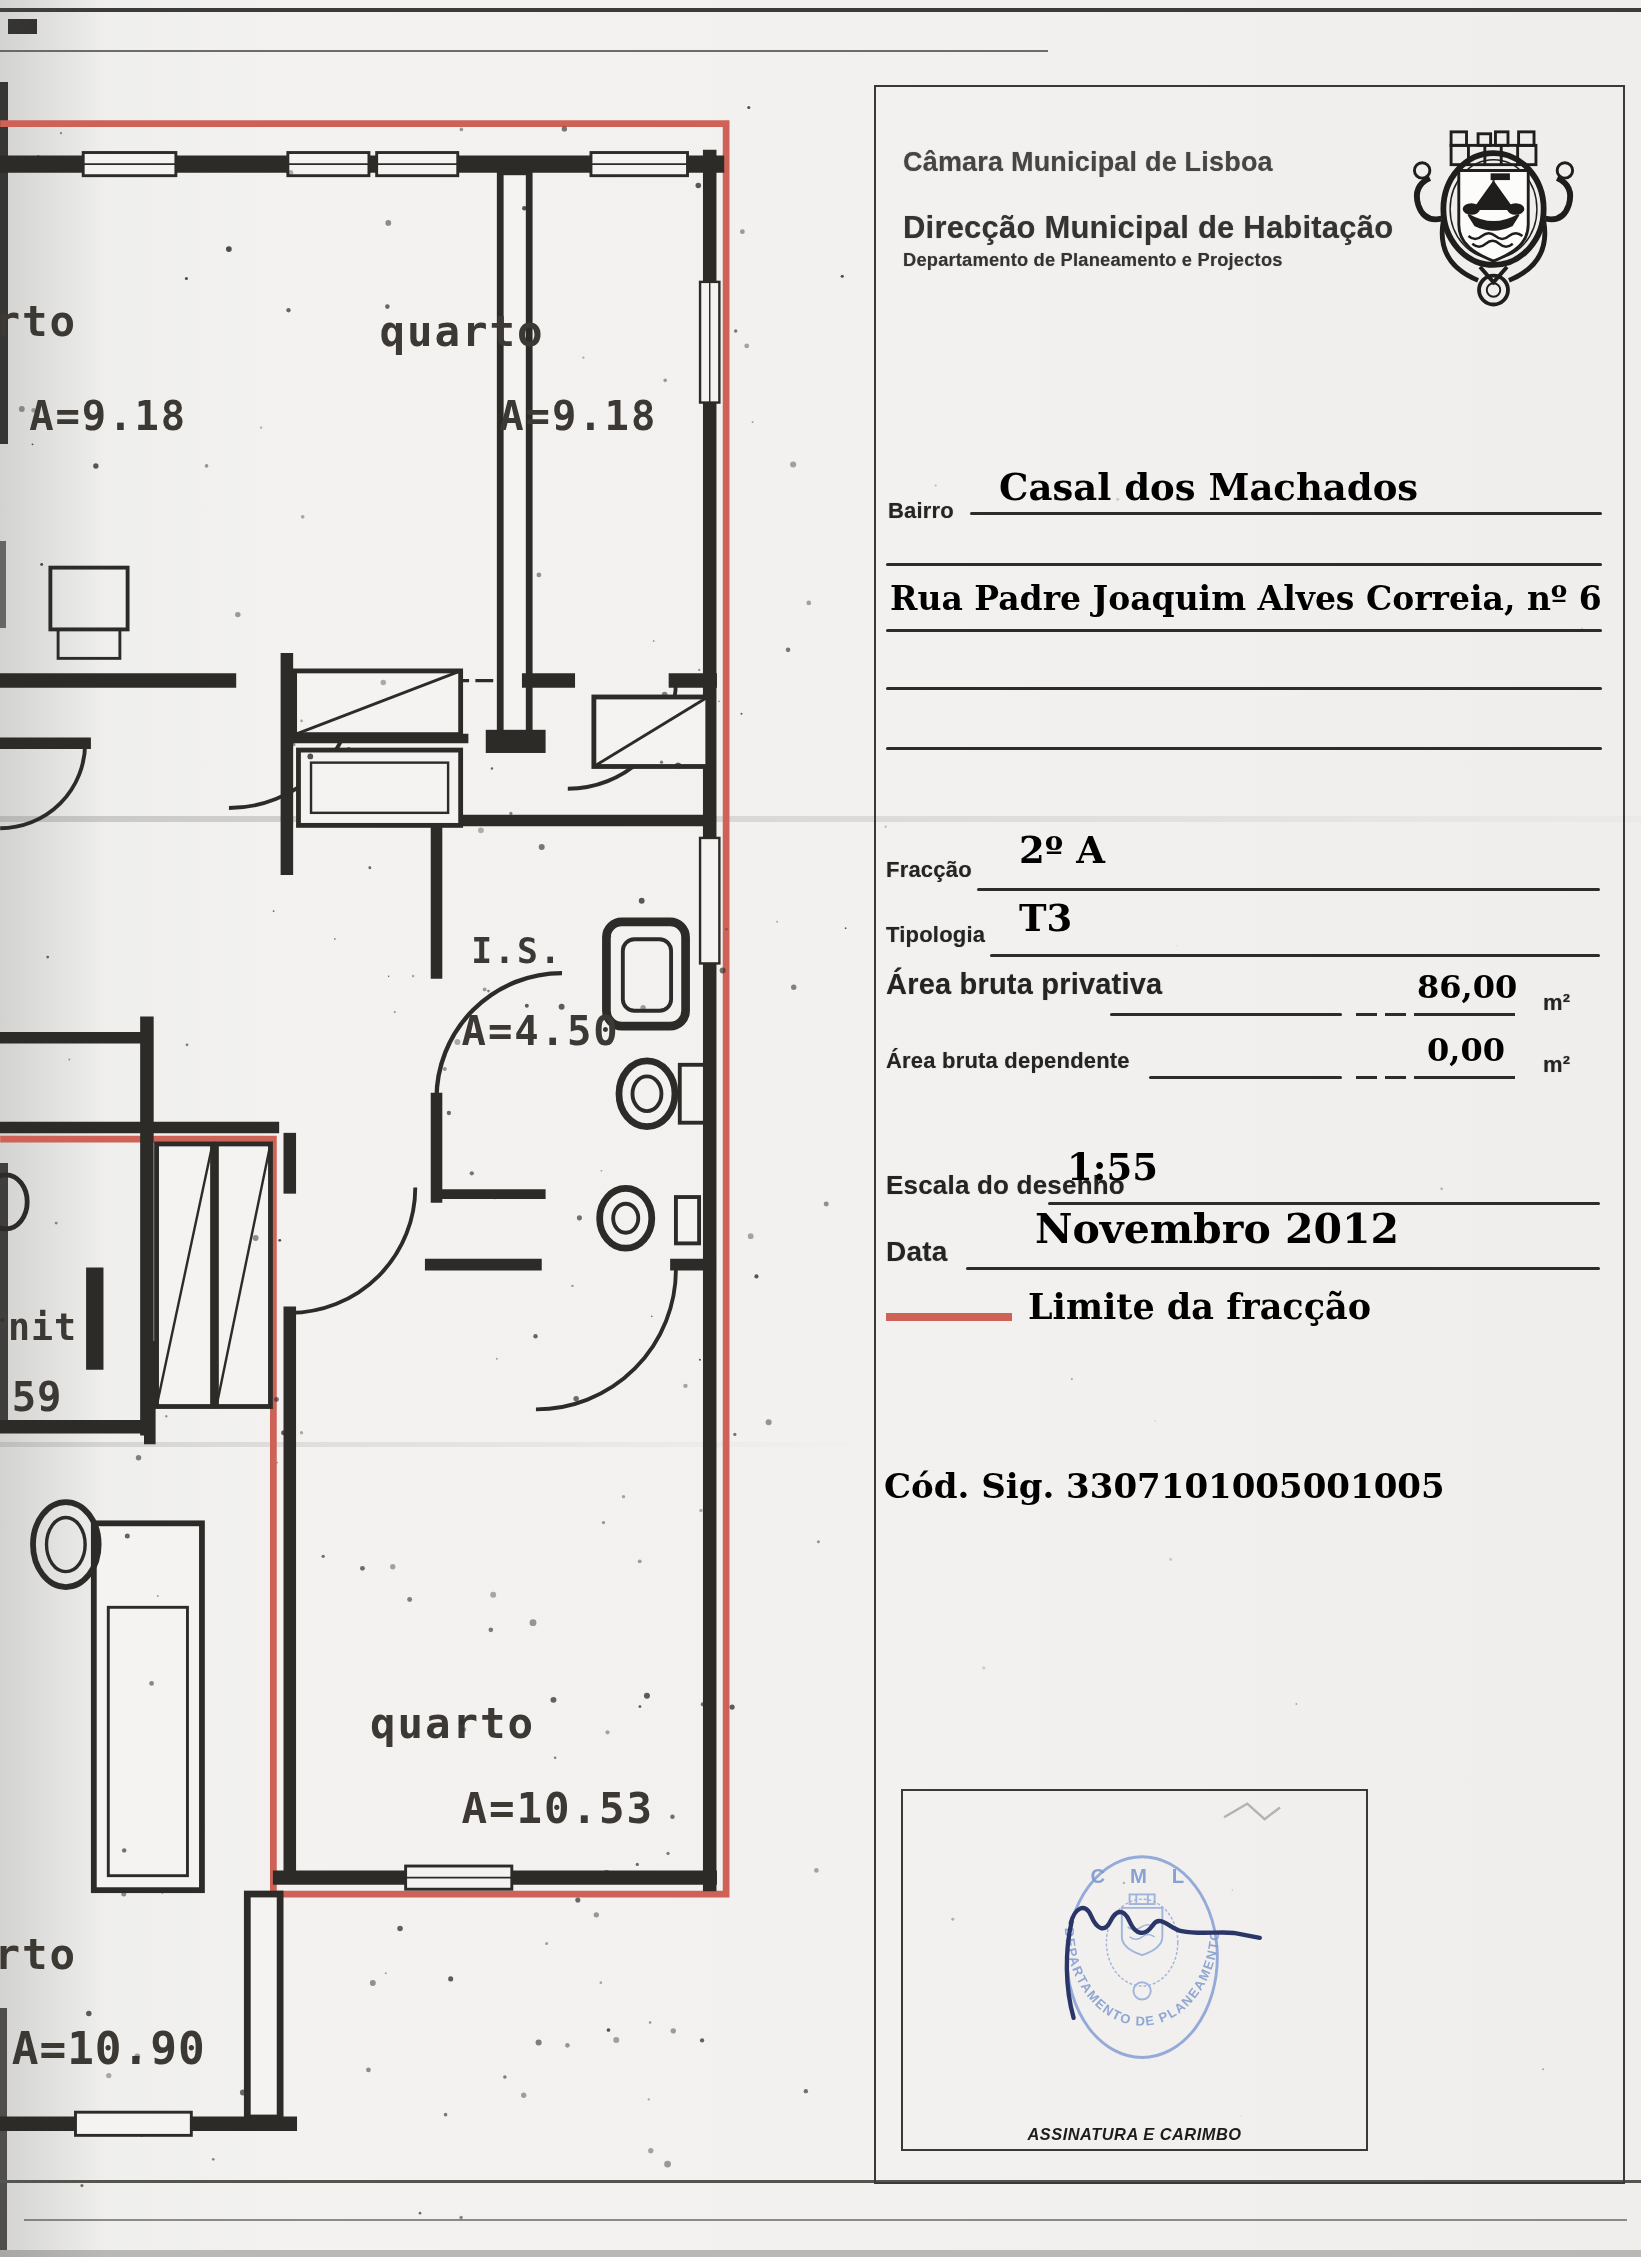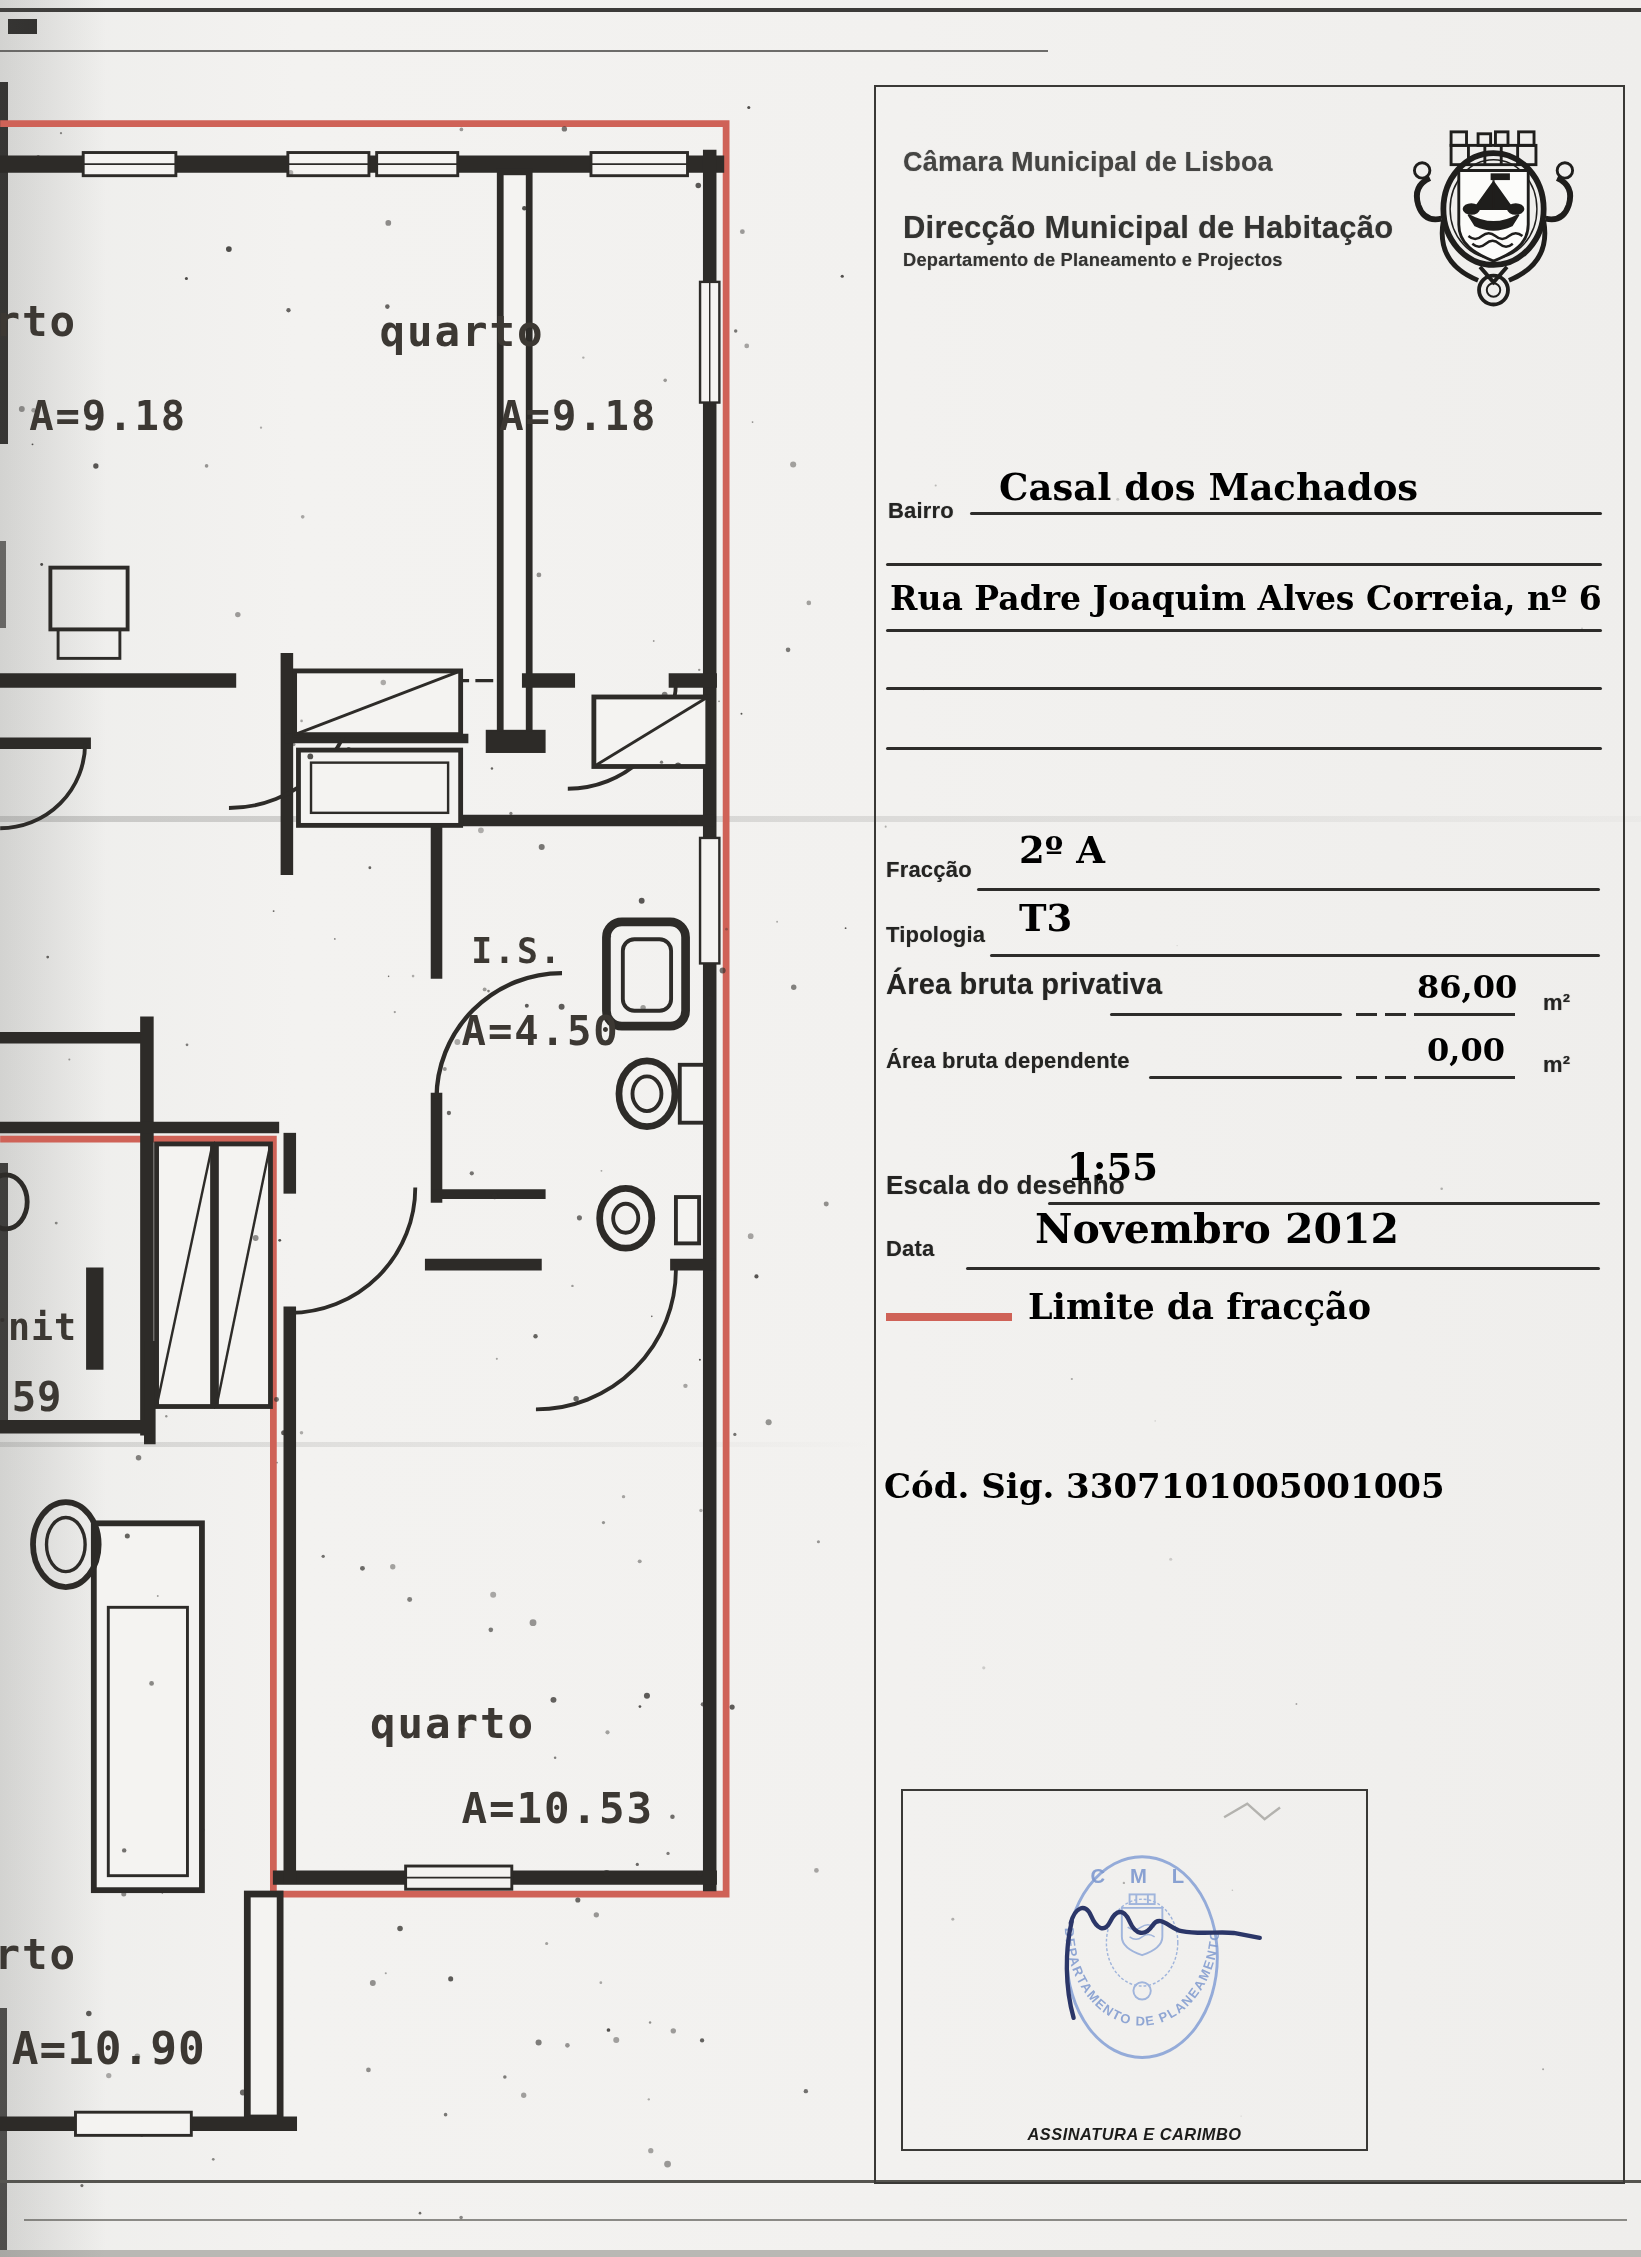--- a/index.html
+++ b/index.html
@@ -249,21 +249,21 @@
 <div class="dash" style="left:1356px;top:1076px;width:21px;"></div>
 <div class="dash" style="left:1385px;top:1076px;width:21px;"></div>
 <div class="hw" style="left:1427px;top:1031px;font-size:32px;">0,00</div>
 <div class="dash" style="left:1414px;top:1076px;width:101px;"></div>
 <div class="lbl" style="left:1543px;top:1052px;font-size:22px;">m²</div>
 
 <div class="lbl" style="left:886px;top:1170px;font-size:26px;">Escala do desenho</div>
 <div class="hw" style="left:1067px;top:1145px;font-size:37px;">1:55</div>
 <div class="rule" style="left:1048px;top:1202px;width:552px;"></div>
 
-<div class="lbl" style="left:886px;top:1236px;font-size:22px;">Data</div>
+<div class="lbl" style="left:886px;top:1236px;font-size:28px;">Data</div>
 <div class="hw" style="left:1035px;top:1205px;font-size:41px;">Novembro 2012</div>
 <div class="rule" style="left:966px;top:1267px;width:634px;"></div>
 
 <div style="position:absolute;left:886px;top:1313px;width:126px;height:7.7px;background:#cf6257;"></div>
 <div class="hw" style="left:1028px;top:1286px;font-size:35px;">Limite da fracção</div>
 
 <div class="hw" style="left:884px;top:1466px;font-size:34px;">Cód. Sig. 3307101005001005</div>
 
 <div class="sig-box">
   <div class="sig-caption">ASSINATURA E CARIMBO</div>

